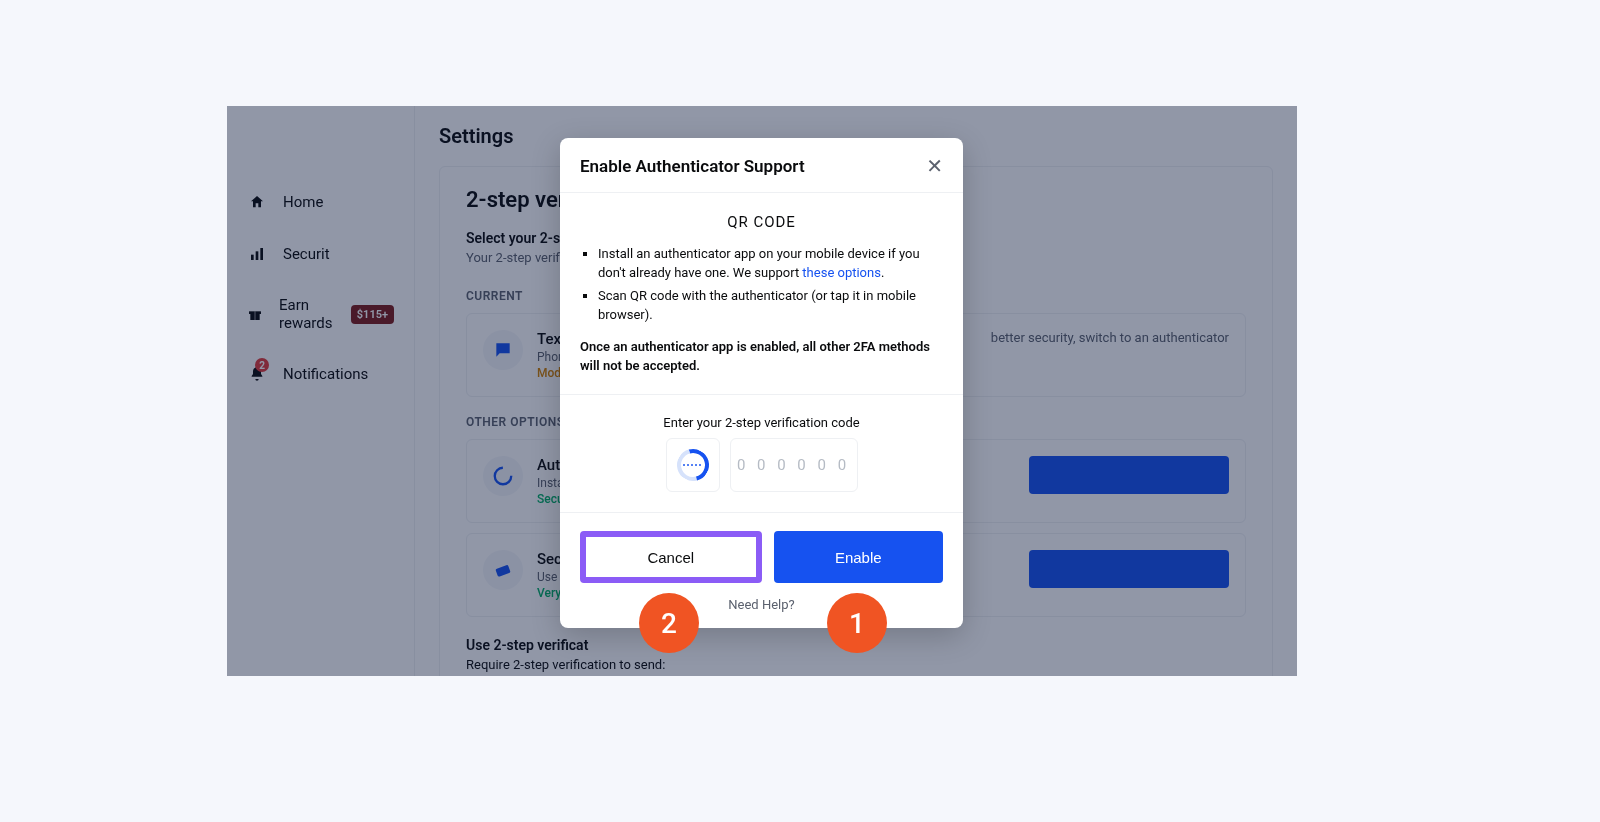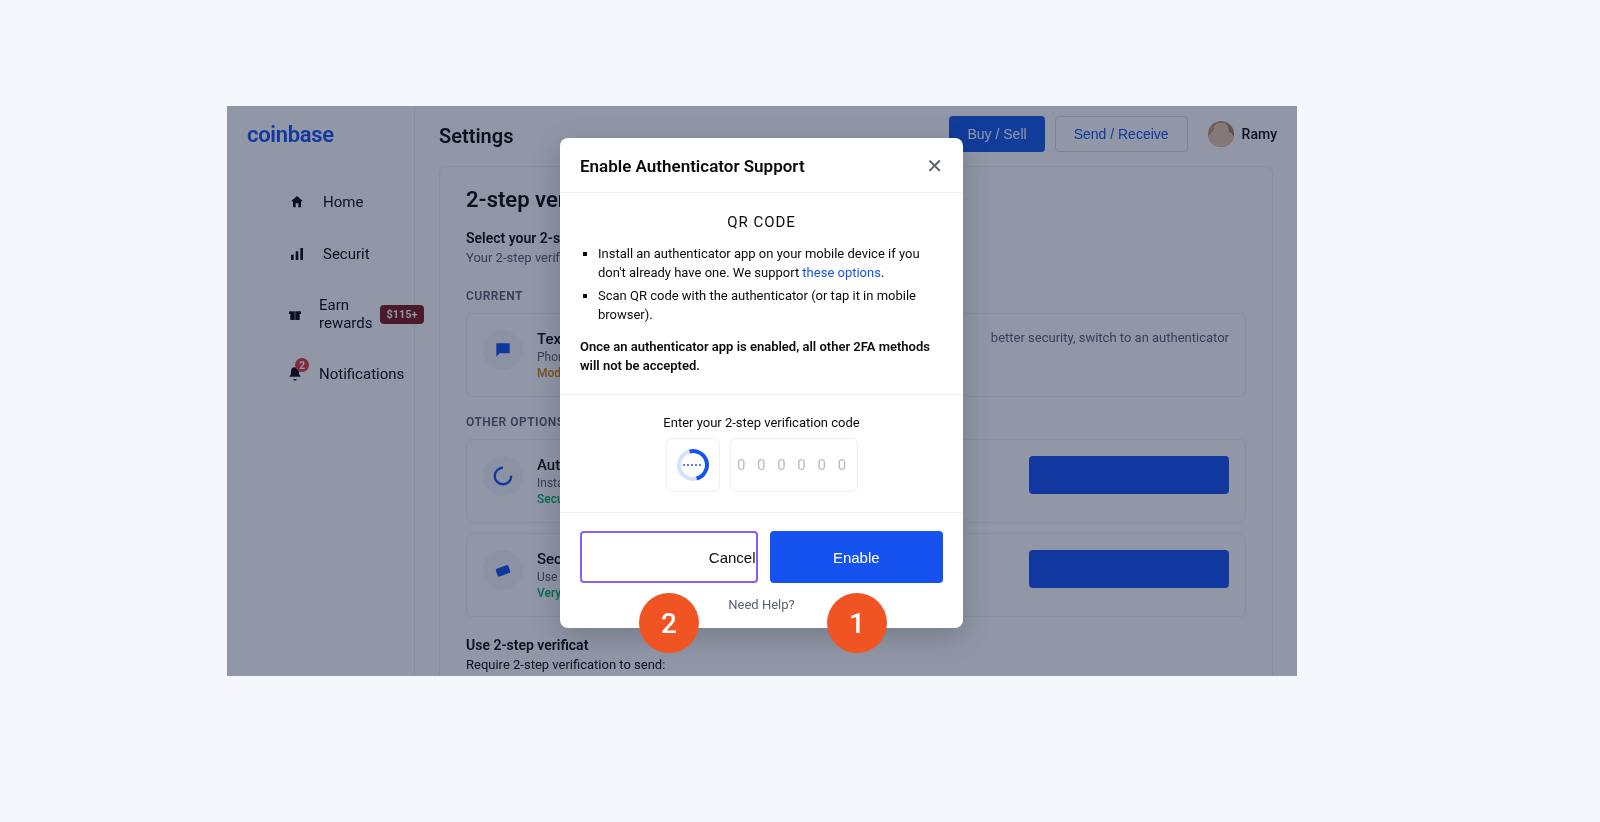--- a/index.html
+++ b/index.html
@@ -92,21 +92,20 @@
   background: #fff;
 }
 .nav-item {
   display: flex;
   align-items: center;
   padding: 16px 20px;
   font-size: 15px;
   color: #0a0b0d;
   cursor: pointer;
   position: relative;
-  margin-left: 40px;
 }
 .nav-icon {
   width: 20px; height: 20px;
   margin-right: 16px;
   display: flex;
   align-items: center;
   justify-content: center;
   color: #0a0b0d;
 }
 .nav-badge-green {
@@ -292,21 +291,21 @@
   gap: 12px;
 }
 .modal-btn {
   flex: 1;
   height: 52px;
   border-radius: 4px;
   font-size: 15px;
   font-weight: 500;
   cursor: pointer;
 }
-.modal-btn-cancel { background: #fff; border: 2px solid #8b5cf6; color: #0a0b0d; text-align: right; }
+.modal-btn-cancel { background: #fff; border: 6px solid #8b5cf6; color: #0a0b0d; }
 .modal-btn-enable { background: #1652f0; border: none; color: #fff; }
 .need-help { text-align: center; font-size: 13px; color: #5b616e; padding-bottom: 16px; cursor: pointer; }
 
 
 .callout {
   position: absolute;
   width: 60px; height: 60px;
   border-radius: 50%;
   background: #f05423;
   color: #fff;
@@ -315,30 +314,20 @@
   display: flex;
   align-items: center;
   justify-content: center;
   z-index: 30;
 }
 </style>
 </head>
 <body>
 
 <div class="app-frame">
-  <div class="topbar">
-    <div class="logo">coinbase</div>
-    <div class="topbar-spacer"></div>
-    <button class="btn-primary">Buy / Sell</button>
-    <button class="btn-outline">Send / Receive</button>
-    <div class="user-chip">
-      <div class="avatar"></div>
-      <span class="user-name">Ramy</span>
-    </div>
-  </div>
 
   <div class="app-content">
     <div class="sidebar">
       <div class="nav-item">
         <span class="nav-icon">
           <svg width="16" height="16" viewBox="0 0 24 24" fill="currentColor">
               <path d="M12 3l9 8h-3v9h-4v-6H10v6H6v-9H3z"></path>
             </svg>
         </span>
         <span>Home</span>

